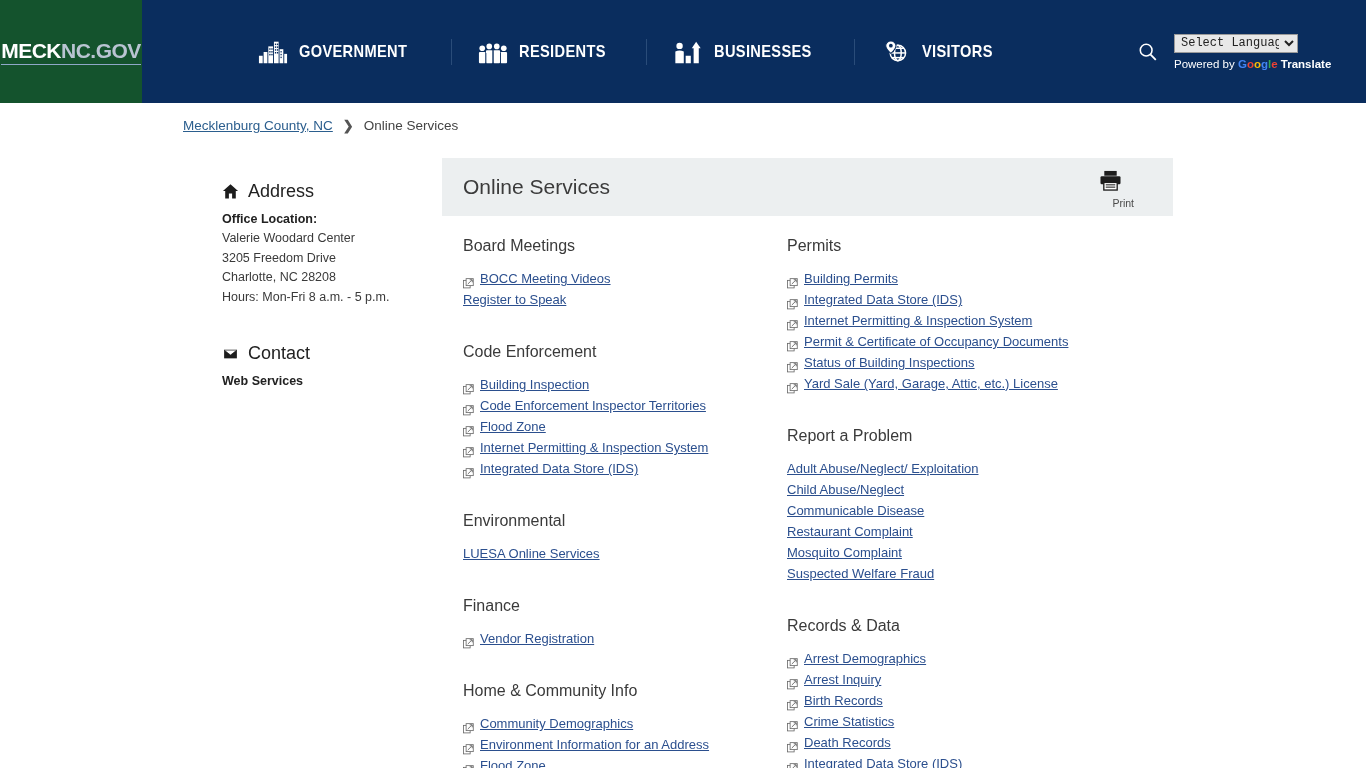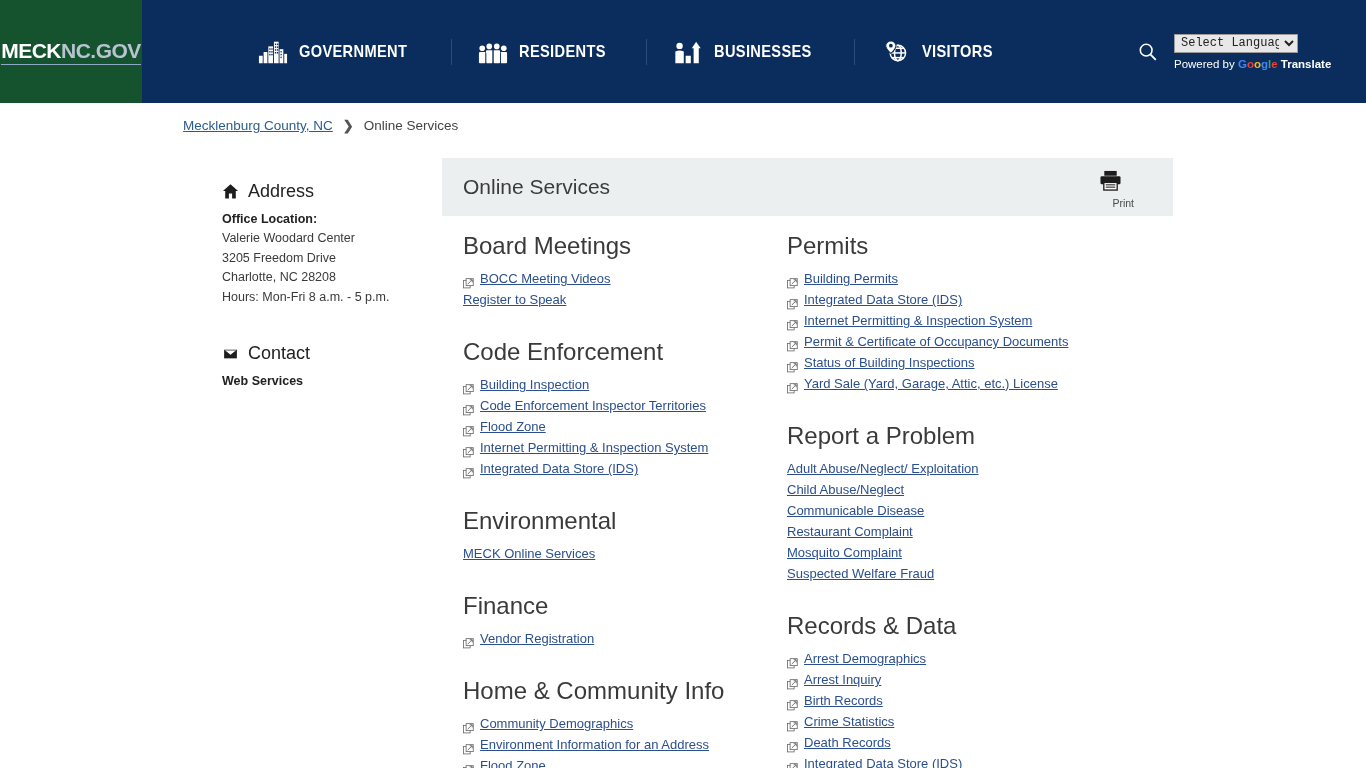--- a/index.html
+++ b/index.html
@@ -163,21 +163,21 @@
   #columns {
     display: flex;
     padding-top: 17px;
   }
   .col { }
   #col-left { width: 345px; padding-left: 21px; }
   #col-right { width: 386px; }
 
   .group { margin-bottom: 8px; }
   .group-title {
-    font-size: 24px; color: #3a3a3a; font-weight: normal;
+    font-size: 16px; color: #3a3a3a; font-weight: normal;
     margin: 0 0 9px 0; line-height: 26px;
   }
   .link-row {
     display: flex; align-items: flex-start;
     line-height: 21px;
     margin-bottom: 0px;
   }
   .ext-icon {
     width: 11px; height: 11px;
     margin-right: 6px; margin-top: 5px;
@@ -442,21 +442,21 @@
                   <path d="M7.3 1.9 L10.1 1.9 L10.1 4.7" fill="none" stroke="#555" stroke-width="0.9"></path>
                 </svg></span>
               <a>Integrated Data Store (IDS)</a>
             </div>
           </div>
           <div class="group-gap"></div>
           <div class="group">
             <h2 class="group-title">Environmental</h2>
             <div class="link-row">
               <span class="ext-spacer"></span>
-              <a>MECK Online Services</a>
+              <a>LUESA Online Services</a>
             </div>
           </div>
           <div class="group-gap"></div>
           <div class="group">
             <h2 class="group-title">Finance</h2>
             <div class="link-row">
               <span class="ext-icon"><svg viewBox="0 0 12 12" width="11" height="11">
                   <rect x="0.6" y="2.6" width="7.2" height="8.2" fill="#ffffff" stroke="#6a6a6a" stroke-width="0.9"></rect>
                   <rect x="3.4" y="0.7" width="7.8" height="7.6" fill="#ffffff" stroke="#6a6a6a" stroke-width="0.9"></rect>
                   <path d="M5.2 6.6 L9.6 2.3" stroke="#555" stroke-width="0.9"></path>

